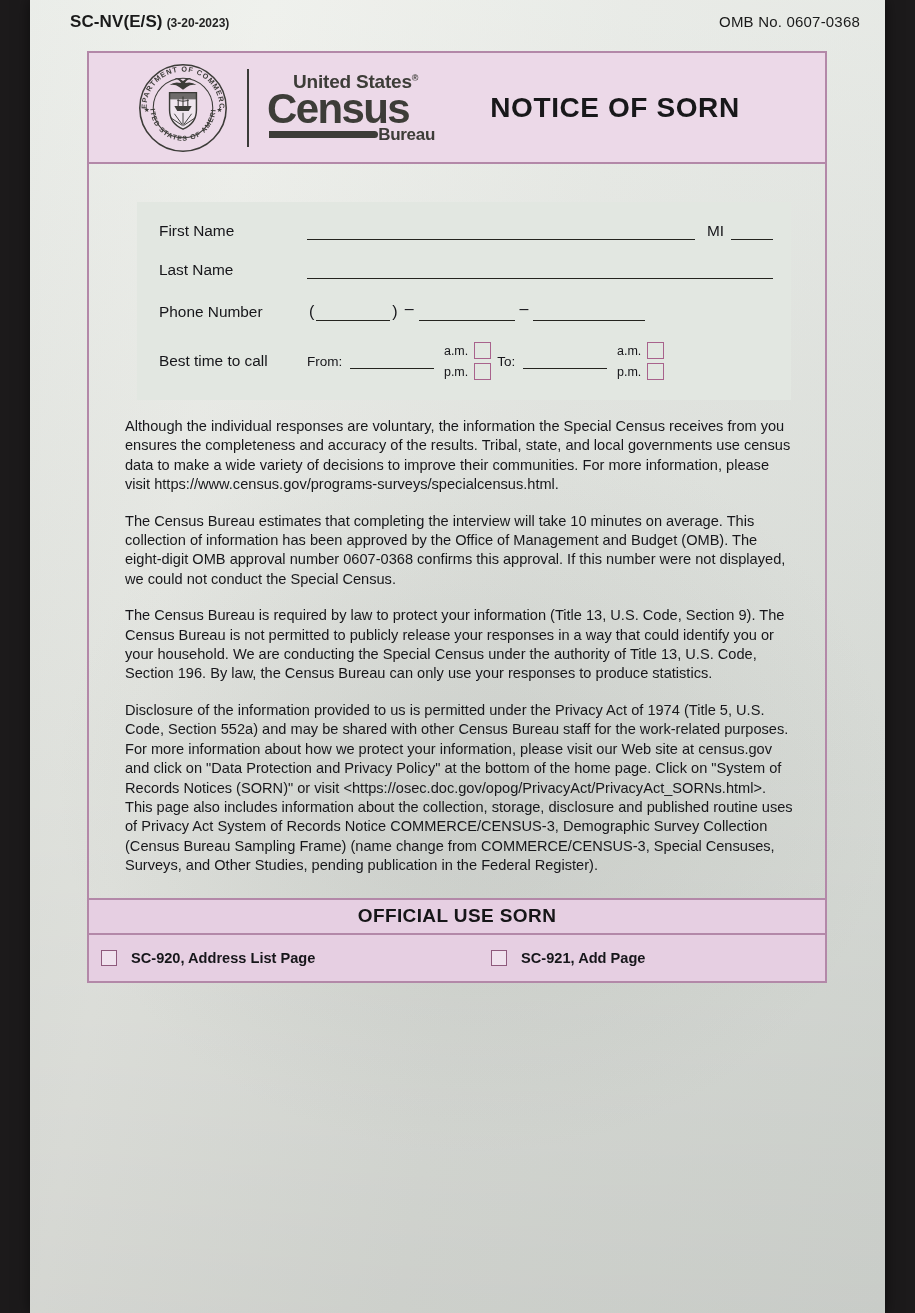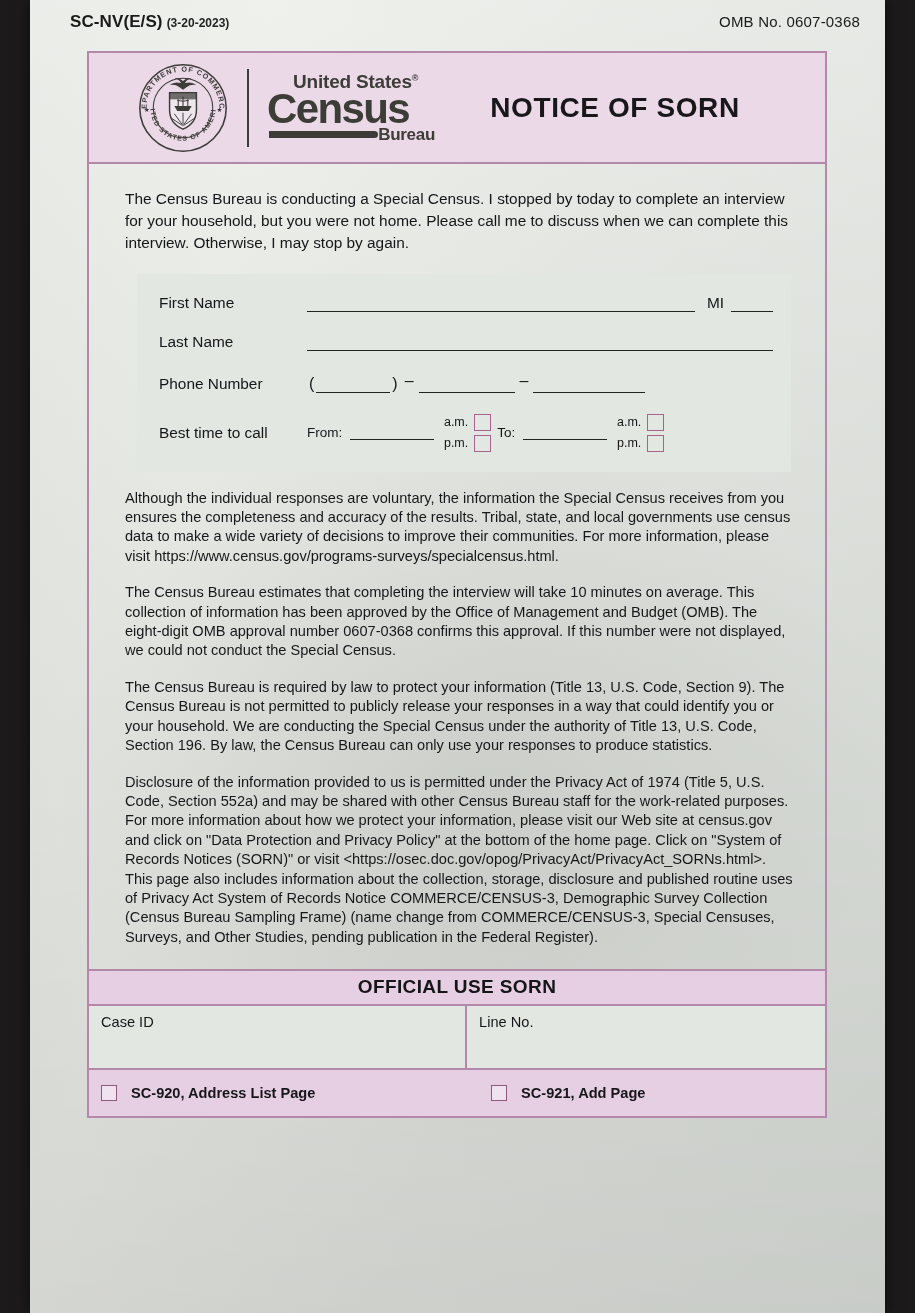--- a/index.html
+++ b/index.html
@@ -344,21 +344,20 @@
           <span class="rule"></span>
           <span class="cl-bureau">Bureau</span>
         </div>
       </div>
 
       <div class="notice-title">NOTICE OF SORN</div>
     </div>
 
     <div class="band-body">
 
-      <div class="intro">The Census Bureau is conducting a Special Census. I stopped by today to complete an interview for your household, but you were not home. Please call me to discuss when we can complete this interview. Otherwise, I may stop by again.</div>
 
       <div class="entry-box">
 
         <div class="entry-row">
           <span class="entry-label">First Name</span>
           <span class="rule-line" style="flex:1;"></span>
           <span class="mi-label">MI</span>
           <span class="rule-line" style="width:42px;"></span>
         </div>
 
@@ -411,28 +410,20 @@
       </div>
 
       <p class="legal">Although the individual responses are voluntary, the information the Special Census receives from you ensures the completeness and accuracy of the results. Tribal, state, and local governments use census data to make a wide variety of decisions to improve their communities. For more information, please visit https://www.census.gov/programs-surveys/specialcensus.html.</p>
       <p class="legal">The Census Bureau estimates that completing the interview will take 10 minutes on average. This collection of information has been approved by the Office of Management and Budget (OMB). The eight-digit OMB approval number 0607-0368 confirms this approval. If this number were not displayed, we could not conduct the Special Census.</p>
       <p class="legal">The Census Bureau is required by law to protect your information (Title 13, U.S. Code, Section 9). The Census Bureau is not permitted to publicly release your responses in a way that could identify you or your household. We are conducting the Special Census under the authority of Title 13, U.S. Code, Section 196. By law, the Census Bureau can only use your responses to produce statistics.</p>
       <p class="legal" style="margin-bottom:6px;">Disclosure of the information provided to us is permitted under the Privacy Act of 1974 (Title 5, U.S. Code, Section 552a) and may be shared with other Census Bureau staff for the work-related purposes. For more information about how we protect your information, please visit our Web site at census.gov and click on "Data Protection and Privacy Policy" at the bottom of the home page. Click on "System of Records Notices (SORN)" or visit &lt;https://osec.doc.gov/opog/PrivacyAct/PrivacyAct_SORNs.html&gt;. This page also includes information about the collection, storage, disclosure and published routine uses of Privacy Act System of Records Notice COMMERCE/CENSUS-3, Demographic Survey Collection (Census Bureau Sampling Frame) (name change from COMMERCE/CENSUS-3, Special Censuses, Surveys, and Other Studies, pending publication in the Federal Register).</p>
     </div>
 
     <div class="official-bar">OFFICIAL USE SORN</div>
 
-    <div class="ouo-grid">
-      <div class="ouo-cell">
-        <span>Case ID</span>
-      </div>
-      <div class="ouo-cell right">
-        <span>Line No.</span>
-      </div>
-    </div>
 
     <div class="footer-checks">
       <div class="fc-item one">
         <span class="cbox-f"></span>
         <span>SC-920, Address List Page</span>
       </div>
       <div class="fc-item">
         <span class="cbox-f"></span>
         <span>SC-921, Add Page</span>
       </div>

